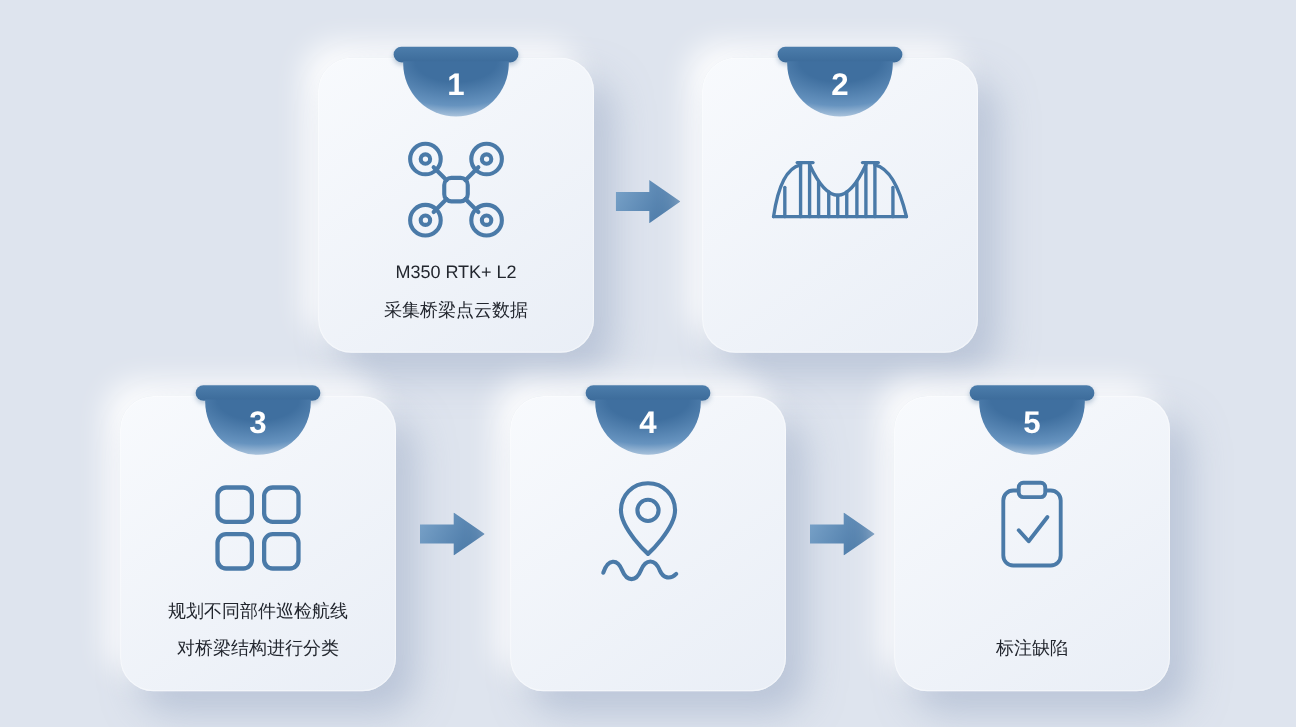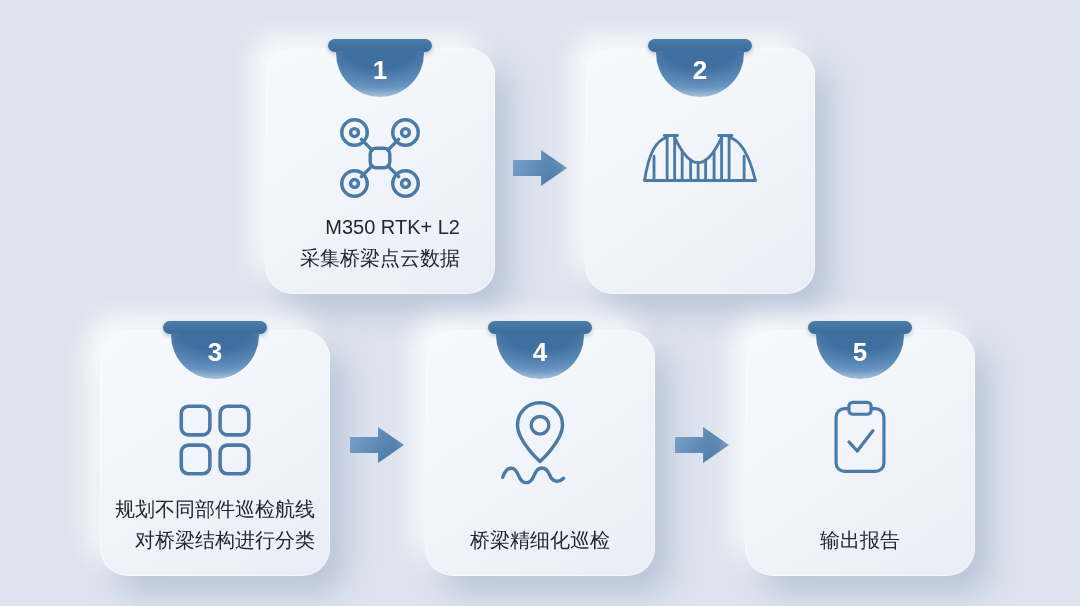--- a/index.html
+++ b/index.html
@@ -21,22 +21,22 @@
     box-shadow:0 2px 4px rgba(60,100,140,.35);}
   .badge-fan{width:88px;height:46px;margin-top:-1px;
     border-radius:0 0 44px 44px;
     background:radial-gradient(120% 118% at 50% 0%, #3f6f9f 32%, #6693bf 68%, rgba(165,193,221,.18) 100%);
     display:flex;justify-content:center;align-items:flex-start;}
   .badge-num{color:#ffffff;font-size:26px;font-weight:bold;line-height:38px;}
 
   .icon-wrap{margin-top:58px;height:104px;display:flex;align-items:center;justify-content:center;}
   .icon-wrap svg{stroke:#4a7aa8;fill:none;stroke-linecap:round;stroke-linejoin:round;}
 
-  .card-text{margin-top:auto;margin-bottom:20px;text-align:right;
-    font-size:20px;line-height:31px;color:#22262e;font-weight:500;white-space:nowrap;}
+  .card-text{margin-top:auto;margin-bottom:20px;text-align:center;
+    font-size:15px;line-height:31px;color:#22262e;font-weight:500;white-space:nowrap;}
 
   .arrow{position:absolute;width:54px;height:36px;
     background:linear-gradient(120deg,#7ba4ca,#3f6f9f);
     clip-path:polygon(0% 28%, 52% 28%, 52% 0%, 100% 50%, 52% 100%, 52% 72%, 0% 72%);}
 
   
   #card1{left:265px;top:48px;}
   #card2{left:585px;top:48px;}
   #card3{left:100px;top:330px;}
   #card4{left:425px;top:330px;}
@@ -143,38 +143,37 @@
       </div>
     </div>
     <div class="icon-wrap">
       <svg width="98" height="98" viewBox="0 0 100 100" stroke-width="3.5">
         <path d="M50,12 C37,12 27,22 27,35 C27,51 50,72 50,72 C50,72 73,51 73,35 C73,22 63,12 50,12 Z"></path>
         <circle cx="50" cy="35" r="9"></circle>
         <path d="M12,88 c4,-12 12,-12 16,-2 c4,10 12,10 16,0 c4,-10 12,-10 16,0 c3,7 9,8 14,3"></path>
       </svg>
     </div>
     <div class="card-text">
-      <div>桥梁精细化巡检</div>
     </div>
   </div>
 
   <div class="arrow" id="arrow3"></div>
 
   <div class="card" id="card5">
     <div class="badge">
       <div class="badge-bar"></div>
       <div class="badge-fan">
         <span class="badge-num">5</span>
       </div>
     </div>
     <div class="icon-wrap">
       <svg width="92" height="92" viewBox="0 0 100 100" stroke-width="3.5">
         <rect x="24" y="16" width="52" height="68" rx="9"></rect>
         <rect x="38" y="9" width="24" height="13" rx="4" fill="#eef2f8"></rect>
         <polyline points="38,52 47,62 64,40"></polyline>
       </svg>
     </div>
     <div class="card-text">
-      <div>输出报告</div>
+      <div>标注缺陷</div>
     </div>
   </div>
 
 </div>
 
 </body></html>

